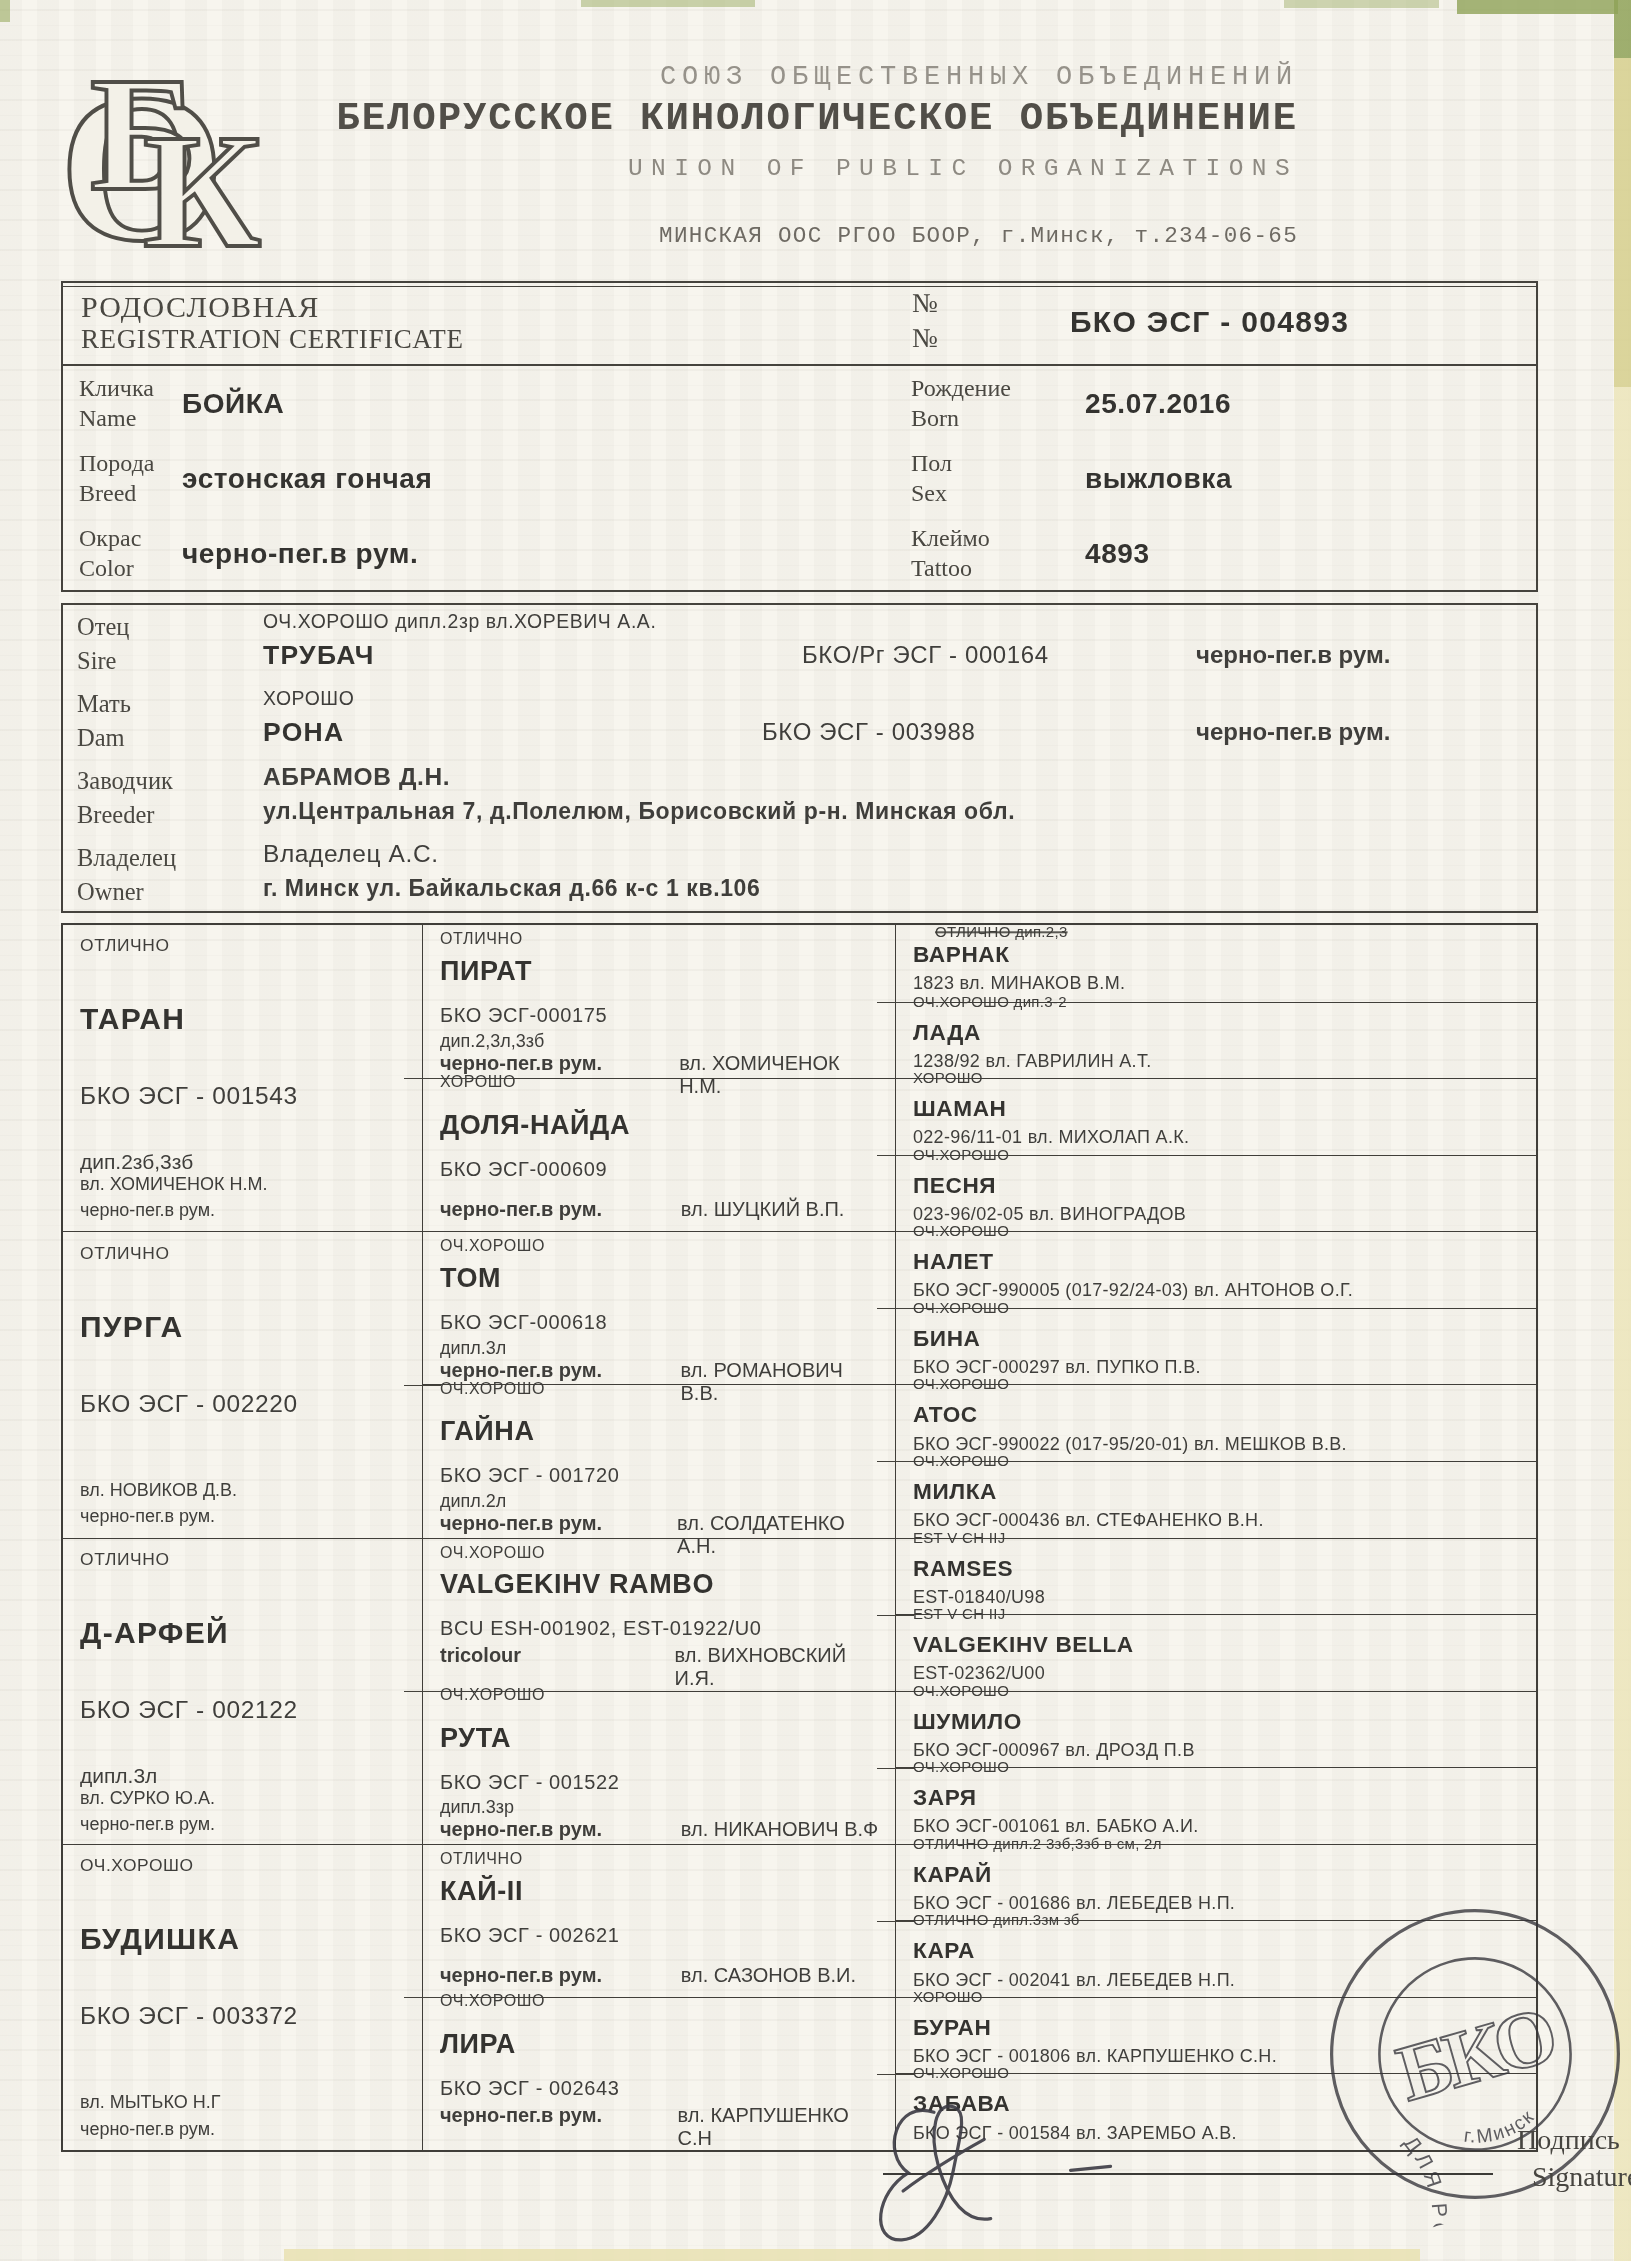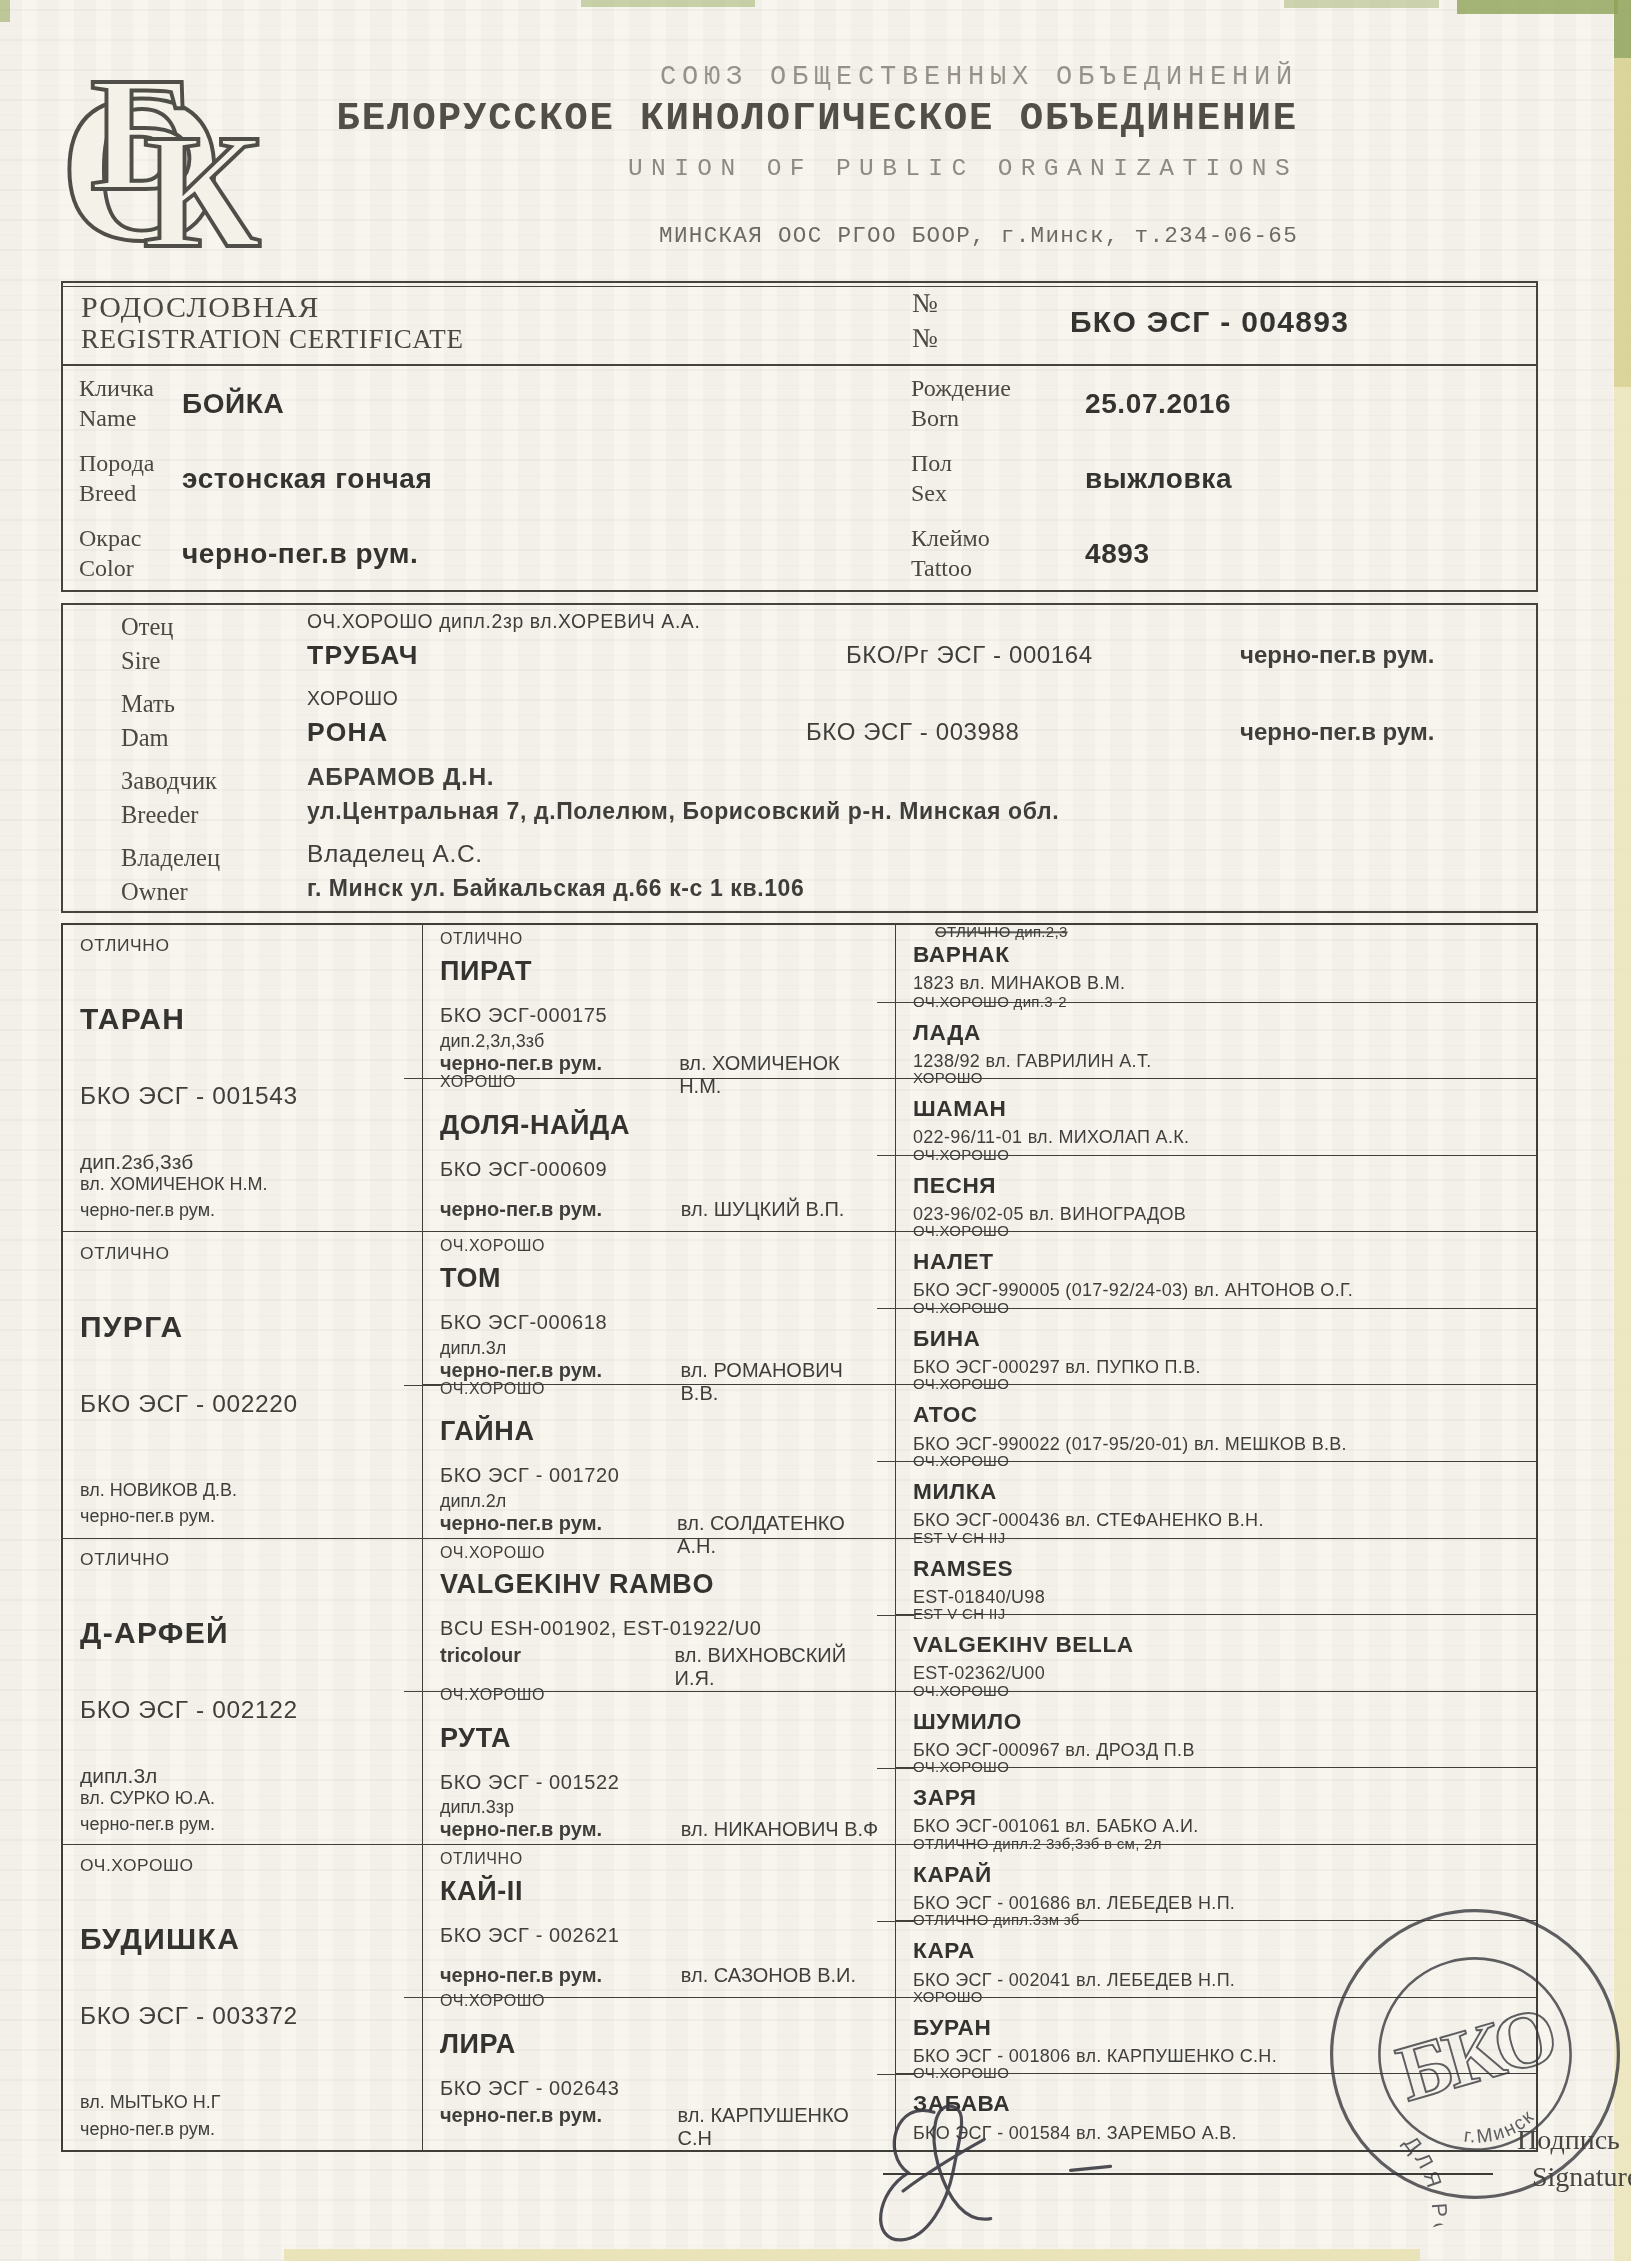--- a/index.html
+++ b/index.html
@@ -49,21 +49,21 @@
   #reg-title-en{position:absolute;left:18px;top:41px;font-size:27px;letter-spacing:0.6px;color:#4a4842;}
   .numlbl{position:absolute;left:849px;font-size:27px;color:#4a4842;}
   #reg-number{position:absolute;left:1007px;top:22px;font-size:30px;font-weight:bold;letter-spacing:1.3px;color:#343330;}
   #reg-fields{position:relative;height:225px;}
   .reg-row{display:grid;grid-template-columns:103px 729px 174px 1fr;height:75px;padding-left:16px;align-items:center;}
   .flabel{display:flex;flex-direction:column;gap:2.6px;font-size:24px;line-height:27px;color:#4a4842;}
   .fvalue{font-size:28px;font-weight:bold;letter-spacing:0.6px;color:#343330;}
 
   
   #par{top:603px;height:310px;}
-  .prow{display:grid;grid-template-columns:200px 1fr;height:77px;padding-left:44px;}
+  .prow{display:grid;grid-template-columns:200px 1fr;height:77px;}
   .plabel{display:flex;flex-direction:column;justify-content:space-around;padding:5.2px 0 5.2px 14px;font-size:24.5px;line-height:27px;color:#4a4842;}
   .pcontent{position:relative;}
   .pgrade{position:absolute;left:0;top:5.2px;font-size:19.4px;letter-spacing:0.6px;}
   .pname{position:absolute;left:0;top:35px;font-size:26.5px;font-weight:bold;letter-spacing:1.3px;color:#343330;}
   .preg{position:absolute;top:36px;font-size:24px;letter-spacing:0.6px;}
   .preg-sire{left:539px;}
   .preg-dam{left:487px;margin-left:12px;}
   .pcolor{position:absolute;left:933px;top:36px;font-size:24px;font-weight:bold;}
   .pname2{position:absolute;left:0;top:3.9px;font-size:24.5px;font-weight:bold;letter-spacing:0.6px;}
   .paddr{position:absolute;left:0;top:39px;font-size:23px;font-weight:bold;letter-spacing:0.6px;}

